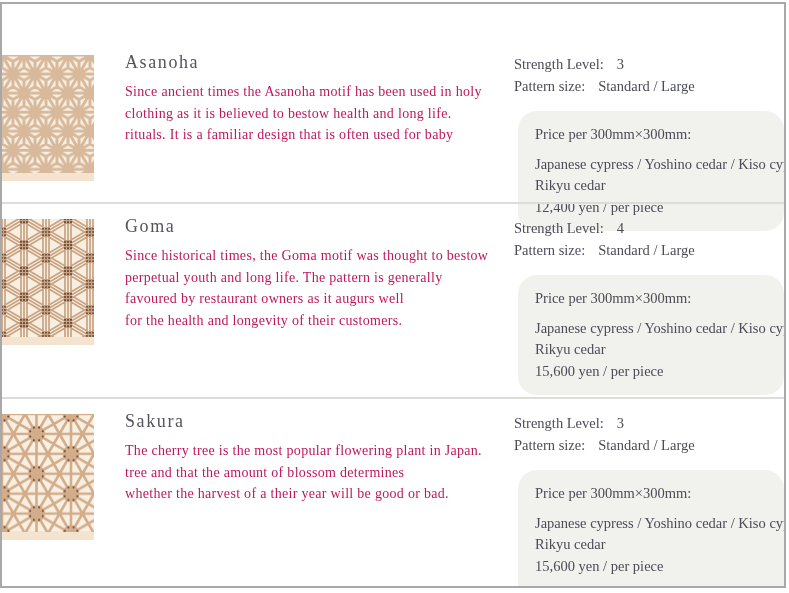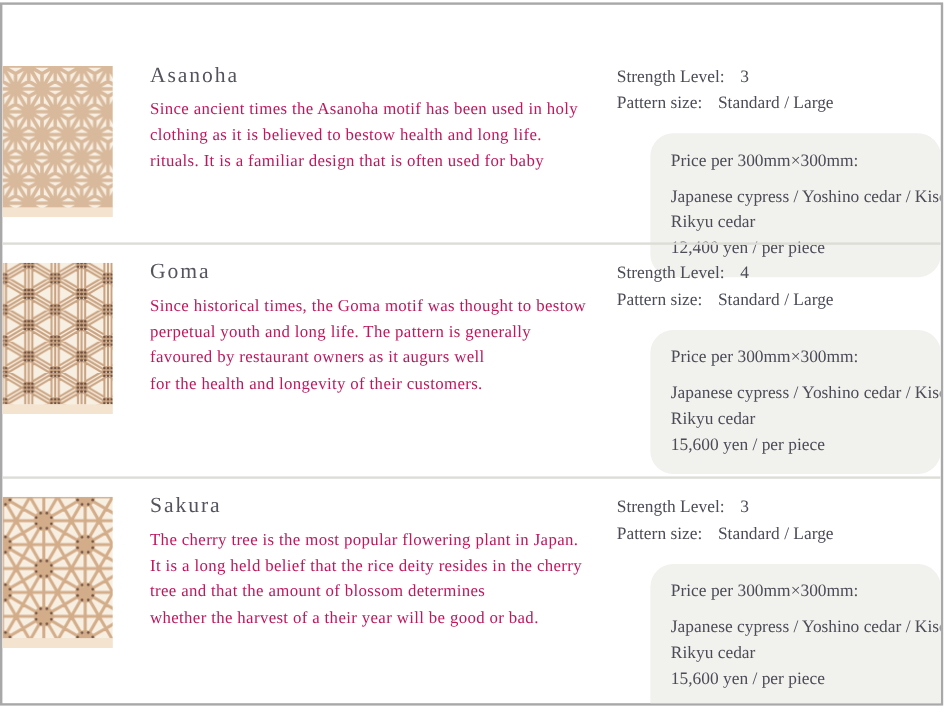--- a/index.html
+++ b/index.html
@@ -20,21 +20,21 @@
     position:absolute;left:123px;top:12px;font-size:18px;letter-spacing:1.6px;
     color:#54545d;
   }
   .desc{
     position:absolute;left:123px;top:41px;font-size:14px;line-height:21.6px;
     letter-spacing:0.3px;color:#be185d;white-space:nowrap;
   }
   .meta{position:absolute;left:512px;top:13px;font-size:14.5px;line-height:22px;white-space:nowrap;}
   .meta .val{margin-left:13px;}
   .pricebox{
-    position:absolute;left:540px;right:0;top:71px;height:120px;
+    position:absolute;left:516px;right:0;top:71px;height:120px;
     background:#f1f1ee;box-sizing:border-box;padding:13px 0 0 17px;
     font-size:14.5px;overflow:hidden;border-radius:19px;
   }
   #row2 .pricebox{height:auto;bottom:0;}
   .pb-line{line-height:21.5px;white-space:nowrap;overflow:hidden;}
   .price-label{margin-bottom:8px;}
 </style>
 </head>
 <body>
 
@@ -358,21 +358,20 @@
             <circle cx="75.3" cy="77.1" r="1.1" fill="#6f5040"></circle>
           </pattern>
         </defs>
         <rect x="0" y="0" width="92" height="126" fill="#f8efe3"></rect>
         <rect x="0" y="0" width="92" height="118" fill="url(#kumiko-pat-2)"></rect>
         <rect x="0" y="118" width="92" height="8" fill="#f3e3cf"></rect>
       </svg>
     <div class="title">Sakura</div>
     <div class="desc">
         <div>The cherry tree is the most popular flowering plant in Japan.</div>
-        <div>It is a long held belief that the rice deity resides in the cherry</div>
         <div>tree and that the amount of blossom determines</div>
         <div>whether the harvest of a their year will be good or bad.</div>
       </div>
     <div class="meta">
       <div><span>Strength Level:</span><span class="val">3</span></div>
       <div><span>Pattern size:</span><span class="val">Standard / Large</span></div>
     </div>
     <div class="pricebox">
       <div class="pb-line price-label">Price per 300mm×300mm:</div>
       <div class="pb-line">Japanese cypress / Yoshino cedar / Kiso cypress /</div>

